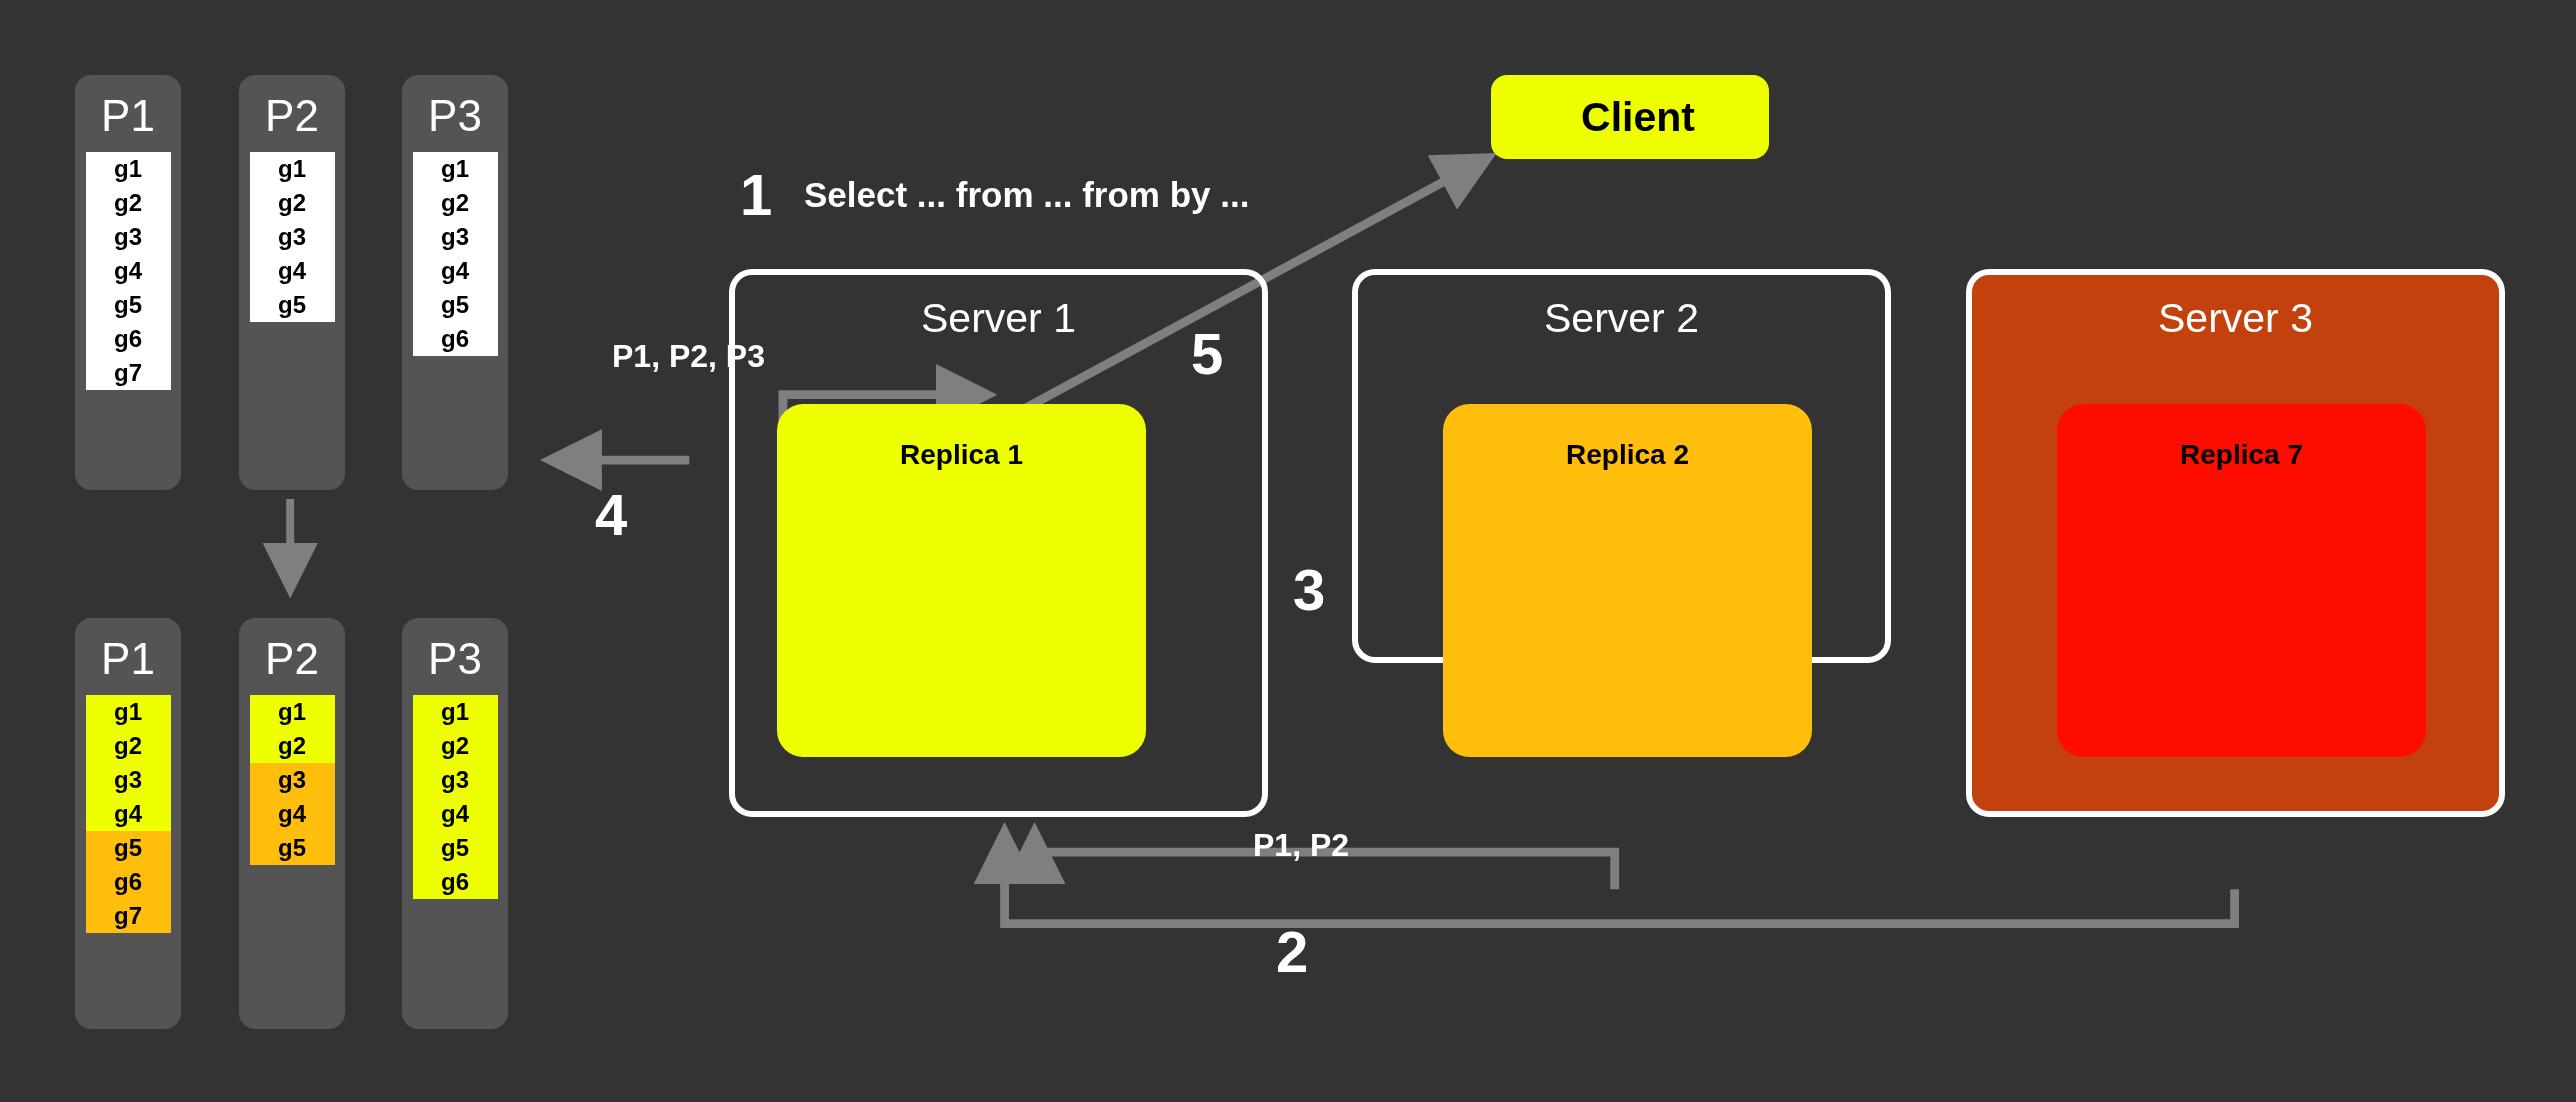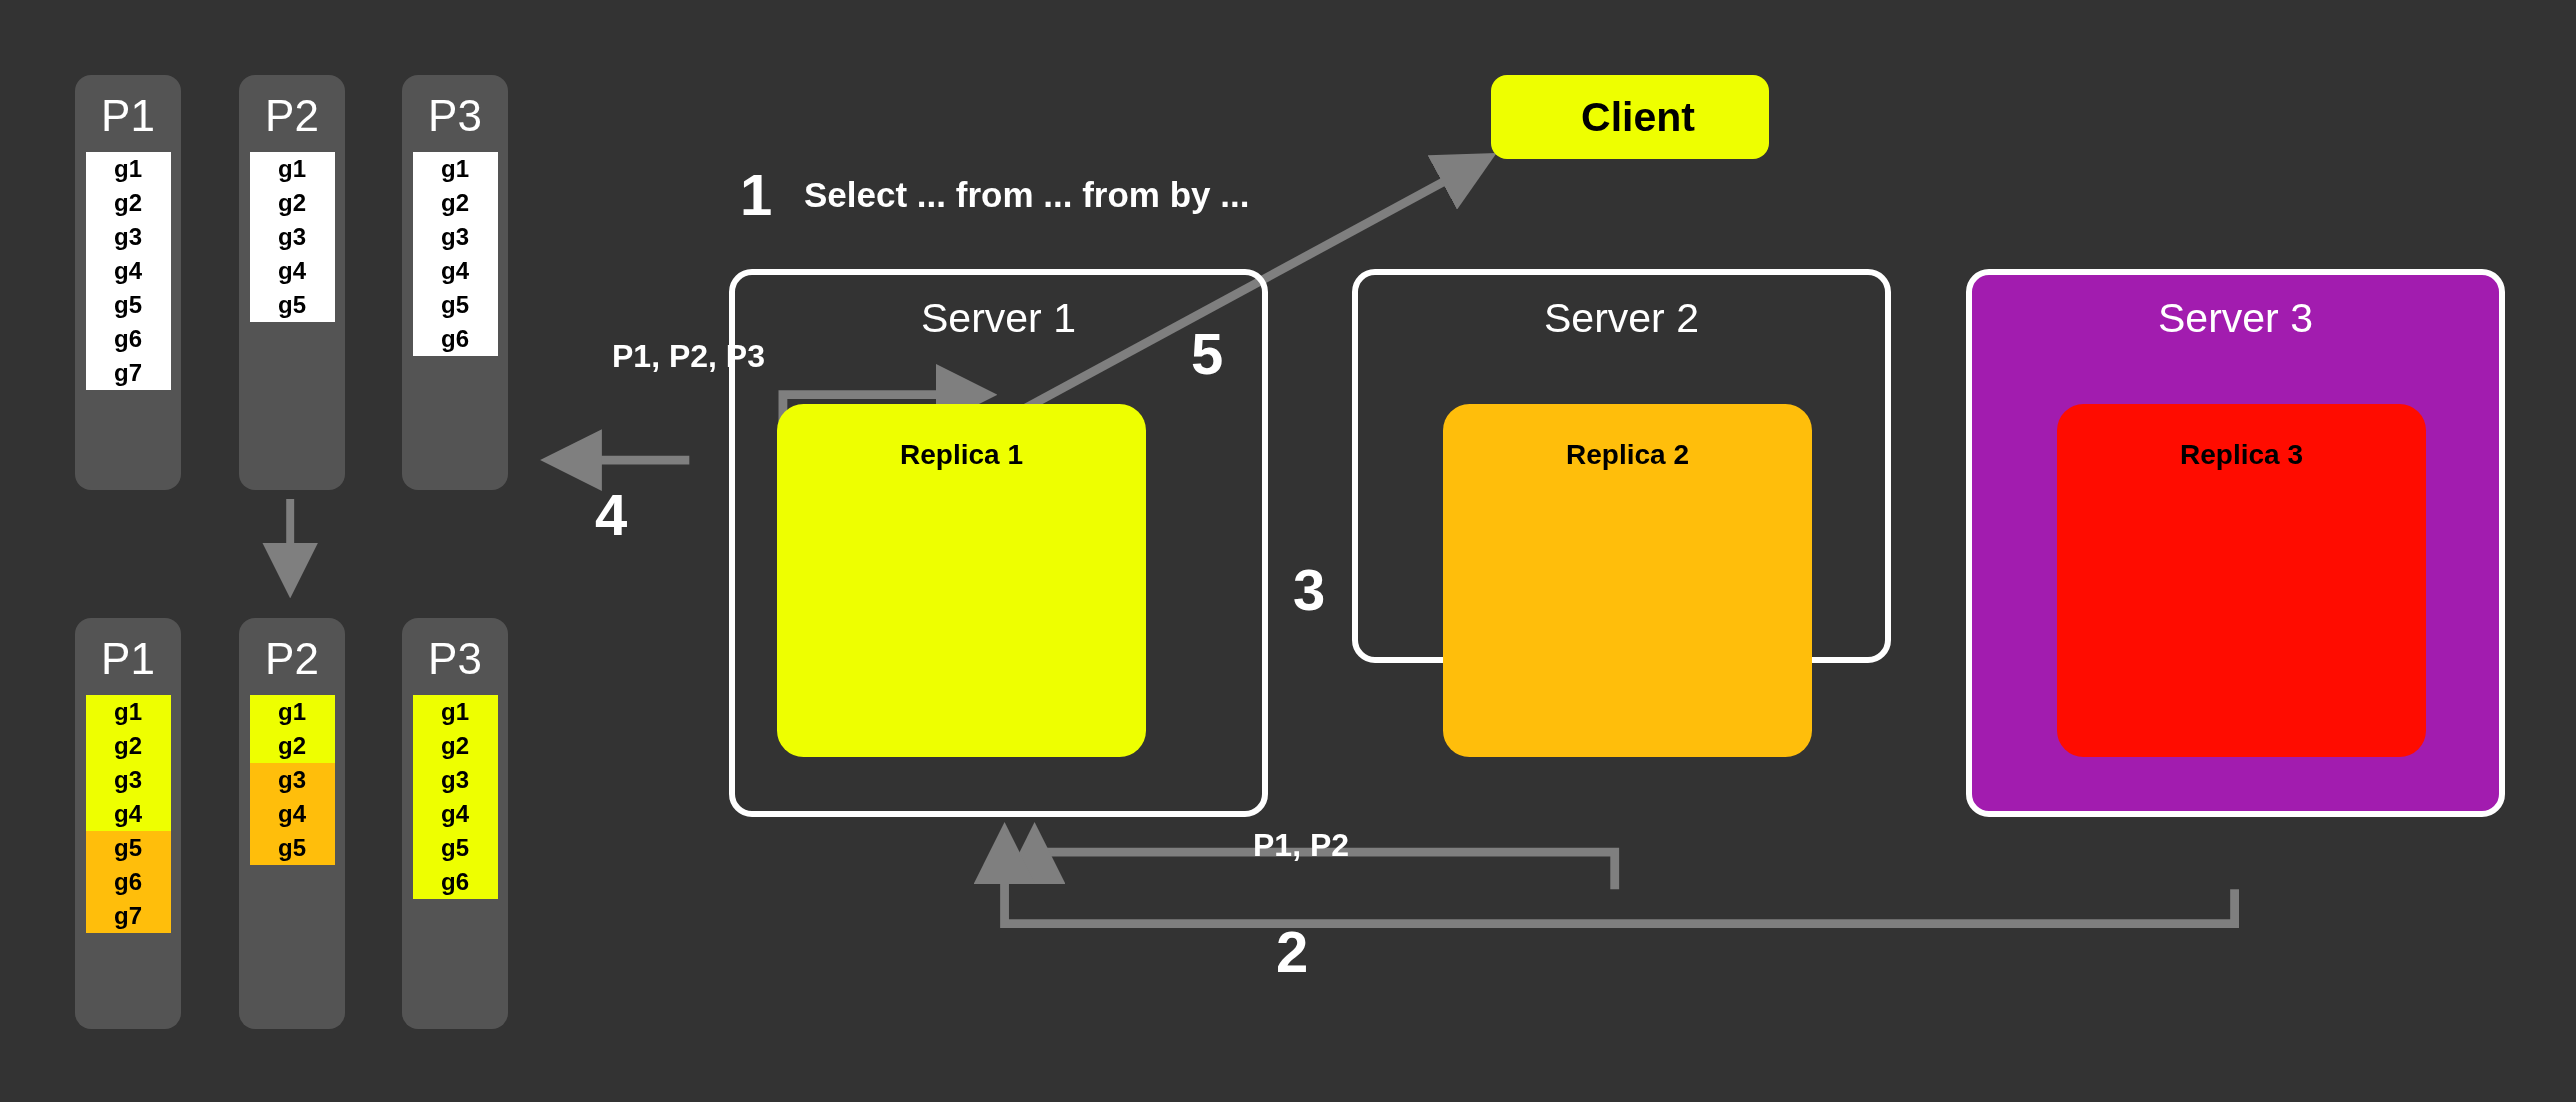--- a/index.html
+++ b/index.html
@@ -154,24 +154,24 @@
     </div>
   </div>
 
   <div class="server" style="left:1352px; top:269px; width:539px; height:394px; background:transparent;">
     <div class="server-title">Server 2</div>
     <div class="replica" style="left:85px; top:129px; width:369px; height:353px; background:#FFBE0B;">
       <span>Replica 2</span>
     </div>
   </div>
 
-  <div class="server" style="left:1966px; top:269px; width:539px; height:548px; background:#a21caf;">
+  <div class="server" style="left:1966px; top:269px; width:539px; height:548px; background:#c2410c;">
     <div class="server-title">Server 3</div>
     <div class="replica" style="left:85px; top:129px; width:369px; height:353px; background:#FF0C00;">
-      <span>Replica 3</span>
+      <span>Replica 7</span>
     </div>
   </div>
 
   <div class="step-num" style="left:740px; top:166px; font-size:58px;">1</div>
 
   <div class="plain-label" style="left:804px; top:177px; font-size:35px;">Select ... from ... from by ...</div>
 
   <div class="plain-label" style="left:612px; top:340px; font-size:32px;">P1, P2, P3</div>
 
   <div class="step-num" style="left:595px; top:486px; font-size:58px;">4</div>

